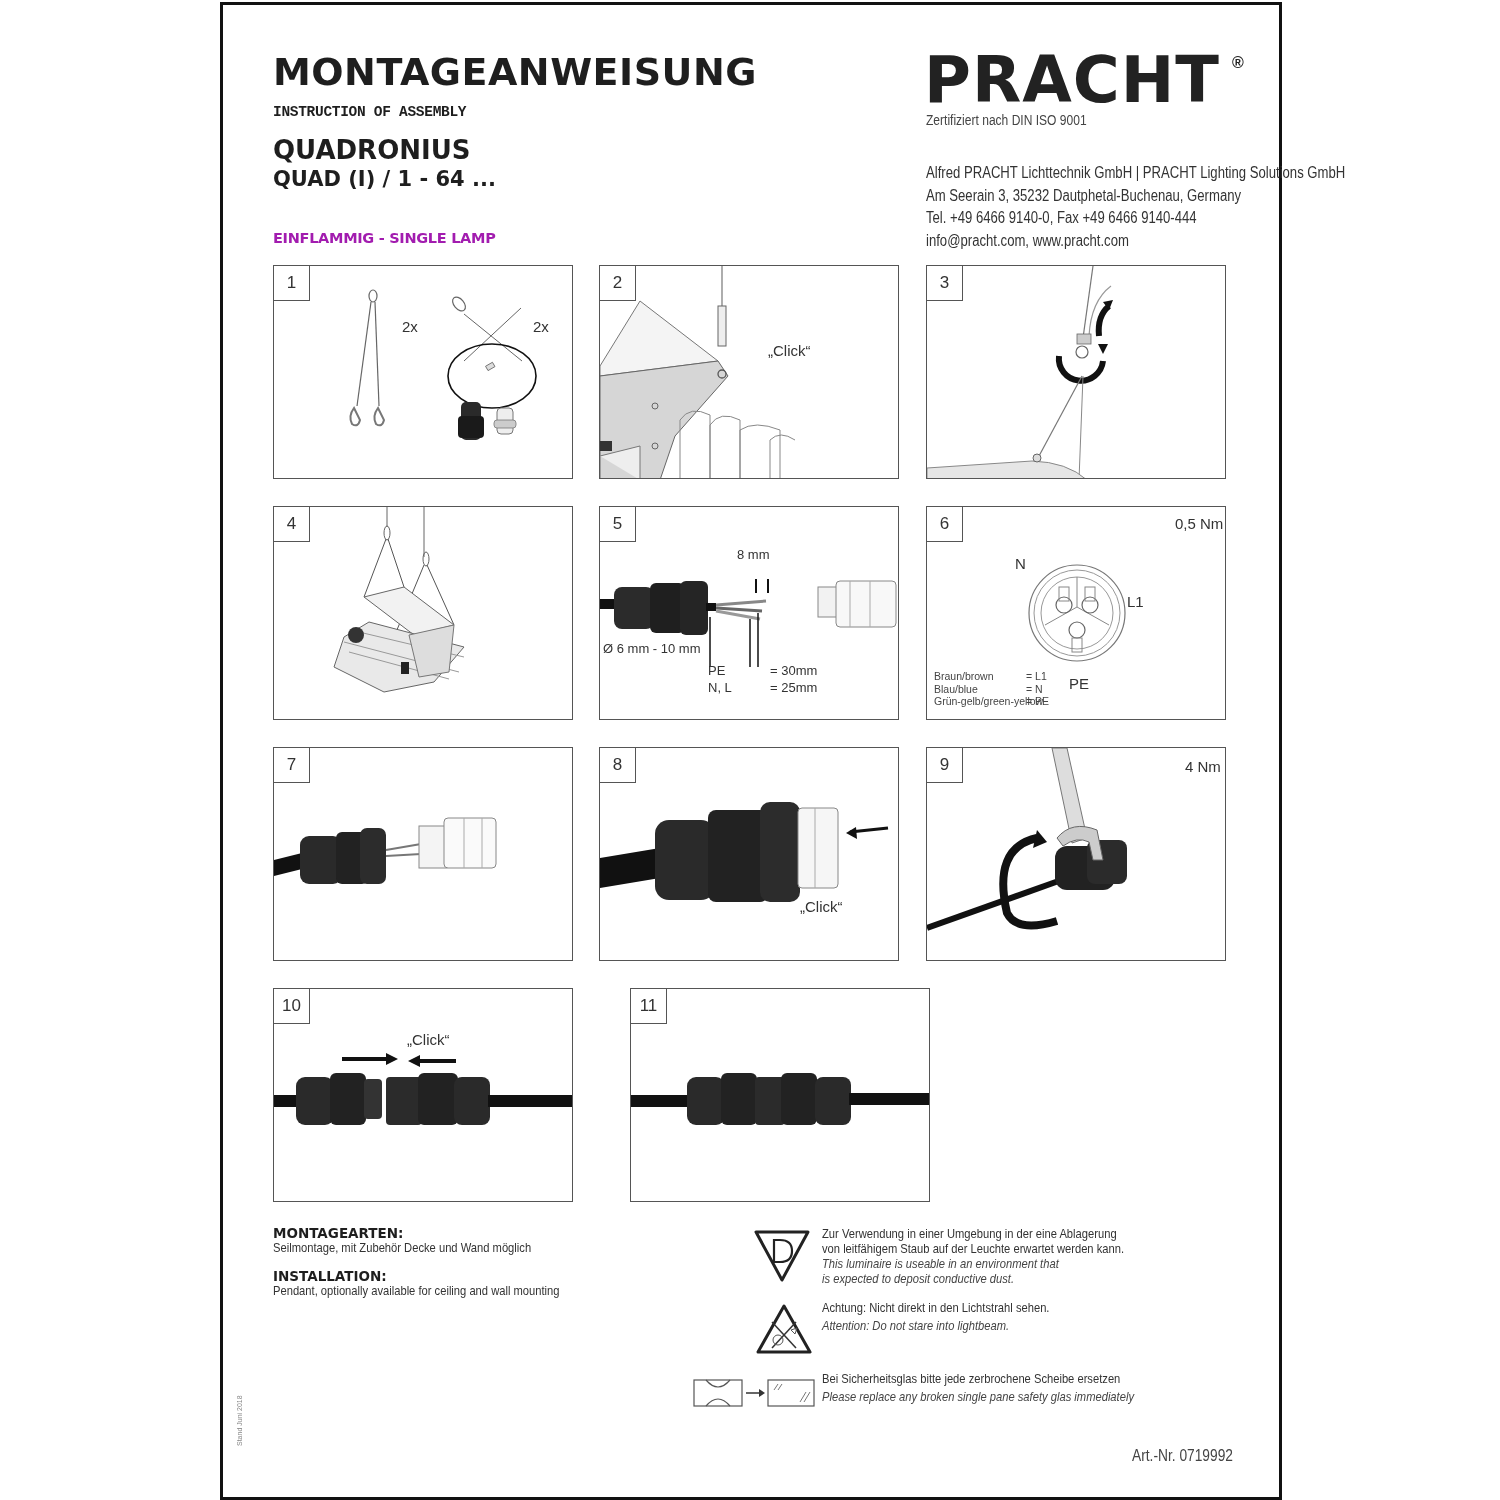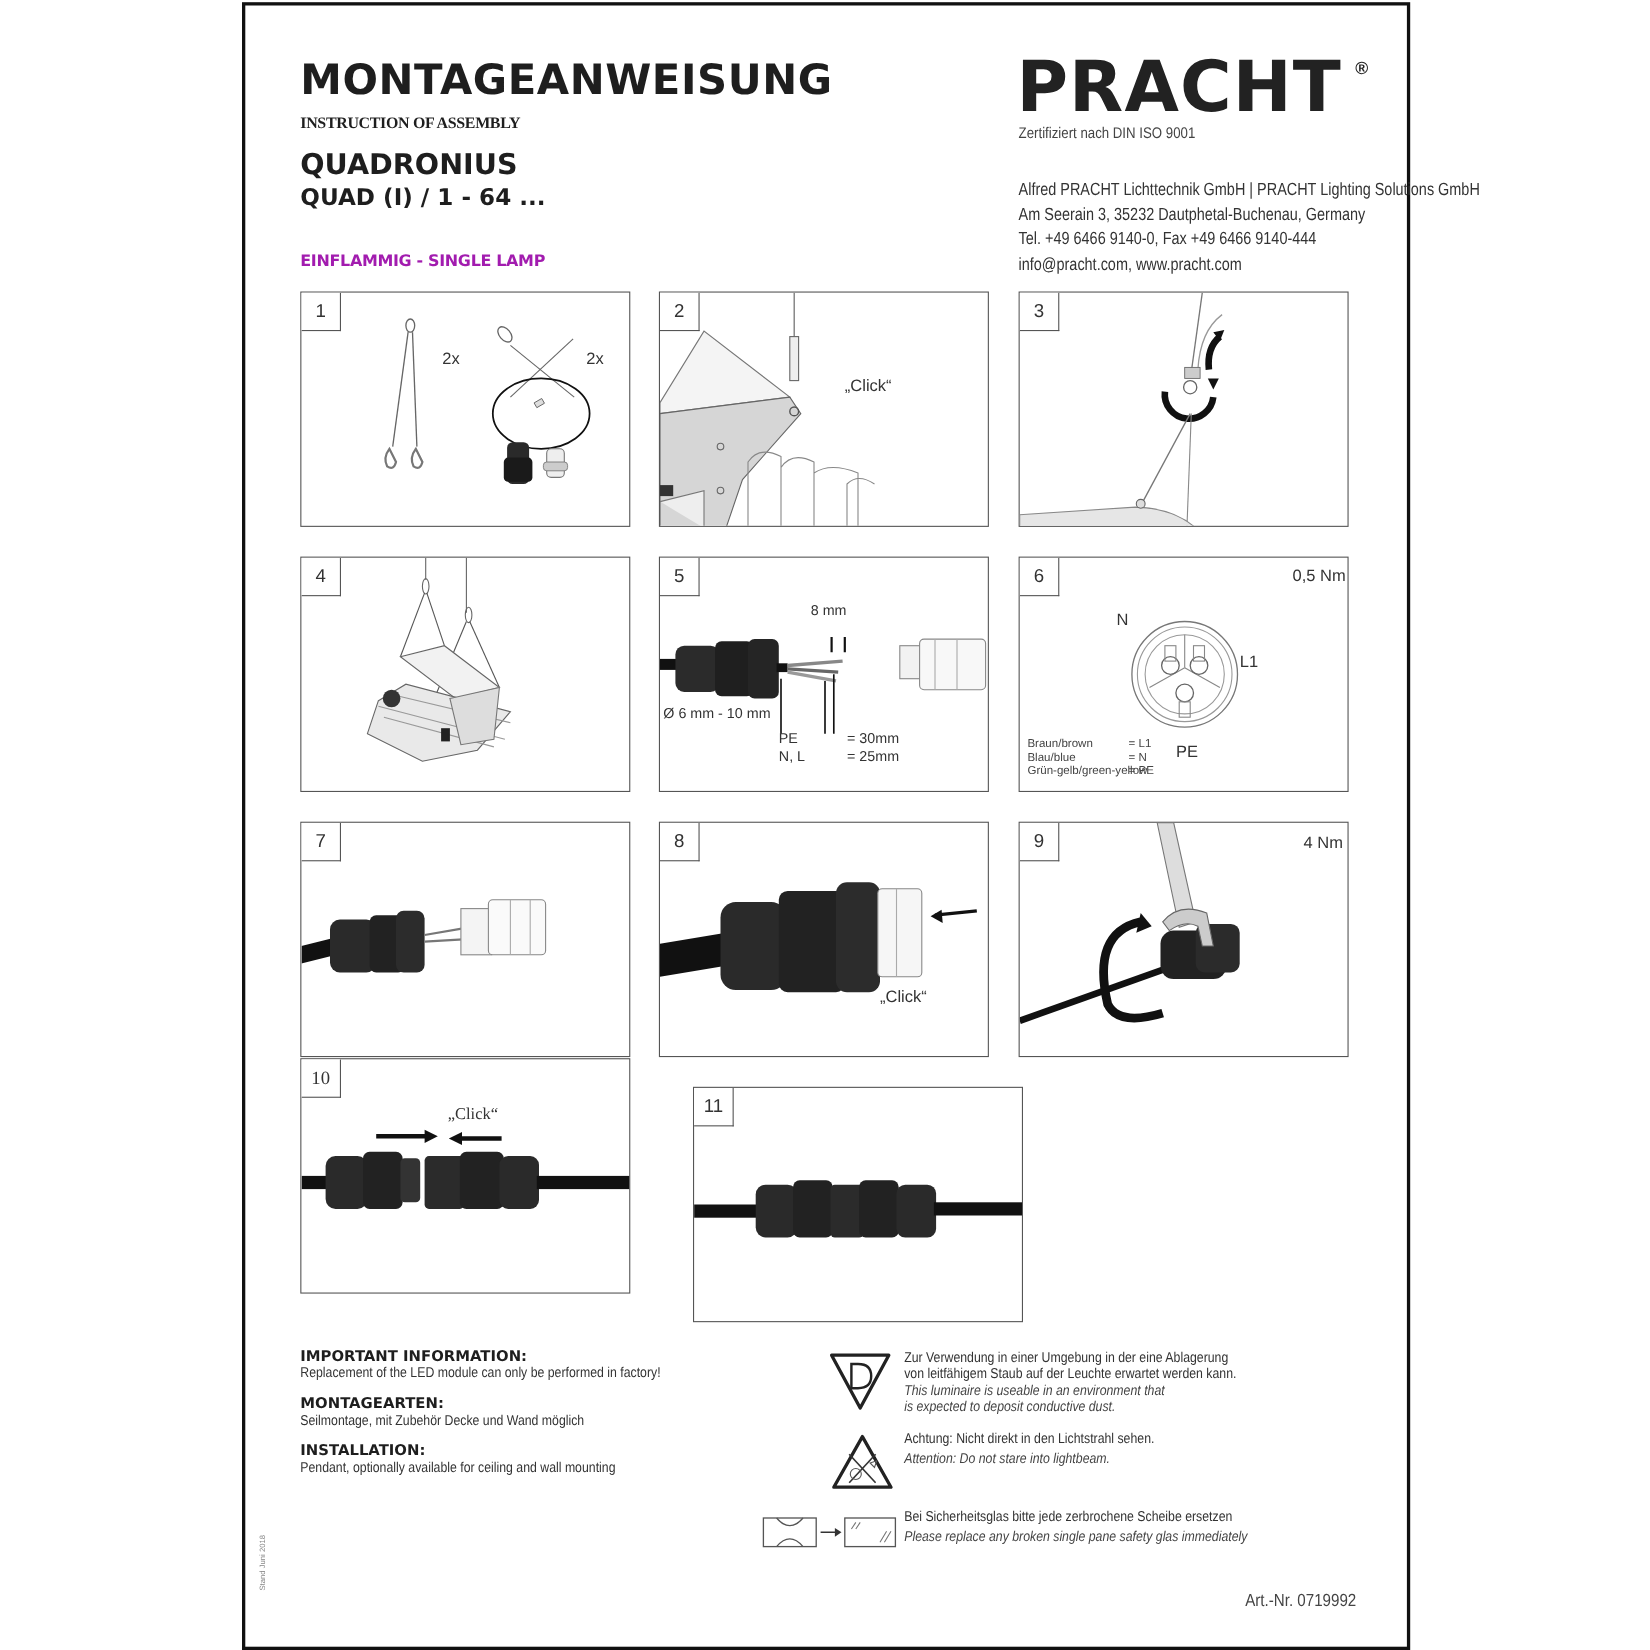--- a/index.html
+++ b/index.html
@@ -1,20 +1,20 @@
 <!DOCTYPE html>
 <html><head>
 <meta charset="utf-8">
 <style>
   html, body { margin:0; padding:0; background:#ffffff; }
   body { width:1500px; height:1500px; position:relative; overflow:hidden; font-family:"Liberation Sans", sans-serif; color:#222; }
   .page { position:absolute; left:220px; top:2px; width:1056px; height:1492px; border:3px solid #111; background:#fff; }
   .abs { position:absolute; }
   .h-title { left:273px; top:50px; font-family:"DejaVu Sans", sans-serif; font-weight:bold; font-size:38px; letter-spacing:0.5px; color:#1e1e1e; white-space:nowrap; }
-  .h-sub { left:273px; top:104px; font-family:Liberation Serif, serif; font-weight:bold; font-size:14.5px; color:#1e1e1e; letter-spacing:-0.3px; white-space:nowrap; }
+  .h-sub { left:273px; top:104px; font-family:Liberation Mono, monospace; font-weight:bold; font-size:14.5px; color:#1e1e1e; letter-spacing:-0.3px; white-space:nowrap; }
   .h-prod { left:273px; top:136px; font-family:"DejaVu Sans", sans-serif; font-weight:bold; font-size:26px; color:#1e1e1e; white-space:nowrap; line-height:28px; }
   .h-model { left:273px; top:167px; font-family:"DejaVu Sans", sans-serif; font-weight:bold; font-size:21px; color:#1e1e1e; white-space:nowrap; }
   .h-variant { left:273px; top:230px; font-family:"DejaVu Sans", sans-serif; font-weight:bold; font-size:14.5px; color:#a21caf; letter-spacing:-0.3px; white-space:nowrap; }
   .brand { left:924px; top:44px; font-family:"DejaVu Sans", sans-serif; font-weight:bold; font-size:64px; letter-spacing:1px; color:#222; white-space:nowrap; line-height:72px; }
   .brand-reg { left:1232px; top:54px; font-size:16px; font-weight:bold; color:#222; }
   .cert { left:926px; top:112px; font-size:14px; color:#444; font-family:"Liberation Sans", sans-serif; transform:scaleX(0.86); transform-origin:left; white-space:nowrap; }
   .addr { left:926px; top:162px; font-size:16px; color:#333; line-height:22.5px; white-space:nowrap; transform:scaleX(0.82); transform-origin:left; }
   .panel { position:absolute; width:300px; height:214px; border:1.5px solid #555; background:#fff; overflow:hidden; box-sizing:border-box; }
   .step-num { position:absolute; left:0; top:0; width:35px; height:34px; border-right:1.5px solid #555; border-bottom:1.5px solid #555; font-size:17px; color:#333; display:flex; align-items:center; justify-content:center; background:#fff; z-index:2; }
   .plabel { position:absolute; font-size:15px; color:#333; white-space:nowrap; }
@@ -218,21 +218,21 @@
     <rect x="128" y="98" width="60" height="44" rx="12" fill="#222"></rect>
     <rect x="160" y="92" width="40" height="44" rx="8" fill="#2b2b2b"></rect>
     <path d="M125 0 L140 0 L160 90 L145 95 z" fill="#ddd" stroke="#777"></path>
     <path d="M130 90 q15 -18 40 -8 l6 30 l-10 0 l-4 -18 q-12 -6 -26 4 z" fill="#ccc" stroke="#666"></path>
     <path d="M110 90 q-45 10 -30 75 q10 20 50 8" fill="none" stroke="#111" stroke-width="8"></path>
     <path d="M110 82 l10 12 l-14 6 z" fill="#111"></path>
   </svg>
   <div class="plabel" style="left:258px;top:10px;">4 Nm</div>
 </div>
 
-<div class="panel" style="left:273px;top:962px;font-family:Liberation Serif, serif;">
+<div class="panel" style="left:273px;top:988px;">
   <div class="step-num">10</div>
   <svg width="300" height="214">
     <rect x="0" y="106" width="30" height="12" fill="#111"></rect>
     <rect x="22" y="88" width="38" height="48" rx="9" fill="#2a2a2a"></rect>
     <rect x="56" y="84" width="36" height="52" rx="6" fill="#222"></rect>
     <rect x="90" y="90" width="18" height="40" rx="4" fill="#333"></rect>
     <rect x="112" y="88" width="36" height="48" rx="4" fill="#2b2b2b"></rect>
     <rect x="144" y="84" width="40" height="52" rx="6" fill="#222"></rect>
     <rect x="180" y="88" width="36" height="48" rx="8" fill="#2a2a2a"></rect>
     <rect x="214" y="106" width="86" height="12" fill="#111"></rect>
@@ -251,24 +251,20 @@
     <rect x="56" y="88" width="38" height="48" rx="9" fill="#2a2a2a"></rect>
     <rect x="90" y="84" width="36" height="52" rx="6" fill="#222"></rect>
     <rect x="124" y="88" width="30" height="48" rx="4" fill="#2b2b2b"></rect>
     <rect x="150" y="84" width="36" height="52" rx="6" fill="#222"></rect>
     <rect x="184" y="88" width="36" height="48" rx="8" fill="#2a2a2a"></rect>
     <rect x="218" y="104" width="82" height="12" fill="#111"></rect>
   </svg>
 </div>
 
 <div class="abs" style="left:273px;top:1225px;">
-  <div style="height:43px;">
-    <div class="note-h">IMPORTANT INFORMATION:</div>
-    <span class="note-t">Replacement of the LED module can only be performed in factory!</span>
-  </div>
   <div style="height:43px;">
     <div class="note-h">MONTAGEARTEN:</div>
     <span class="note-t">Seilmontage, mit Zubehör Decke und Wand möglich</span>
   </div>
   <div style="height:43px;">
     <div class="note-h">INSTALLATION:</div>
     <span class="note-t">Pendant, optionally available for ceiling and wall mounting</span>
   </div>
 </div>
 

